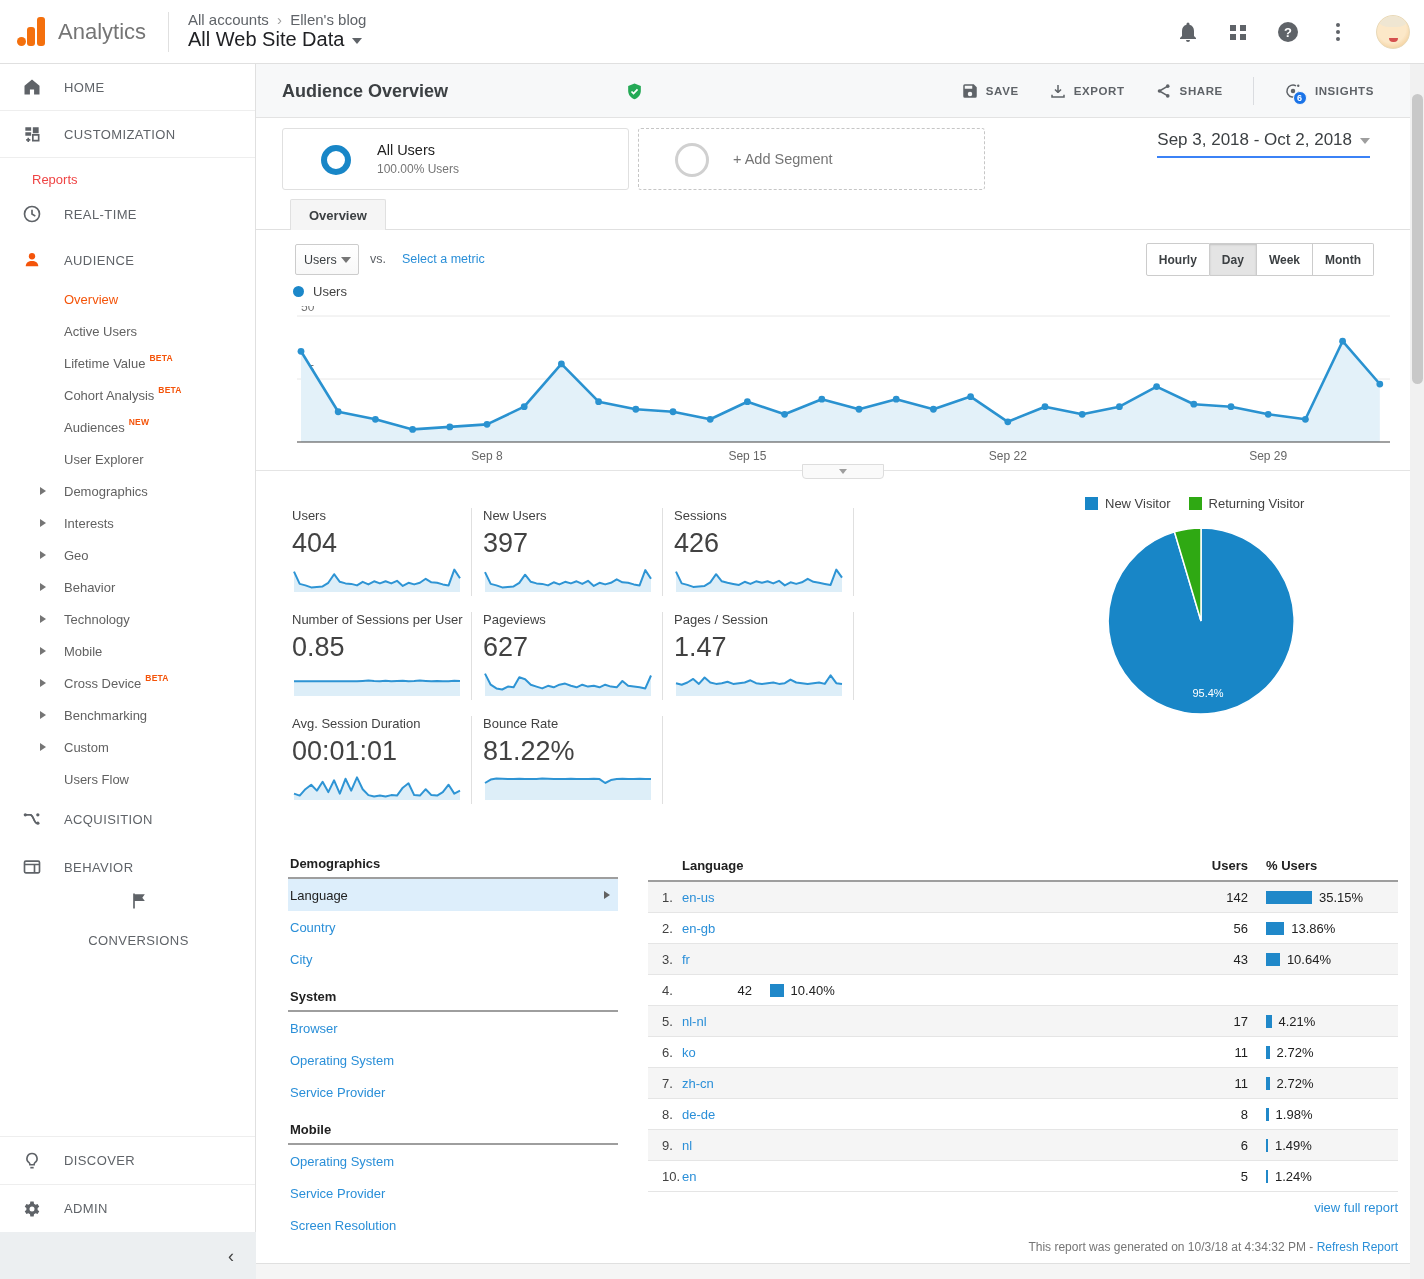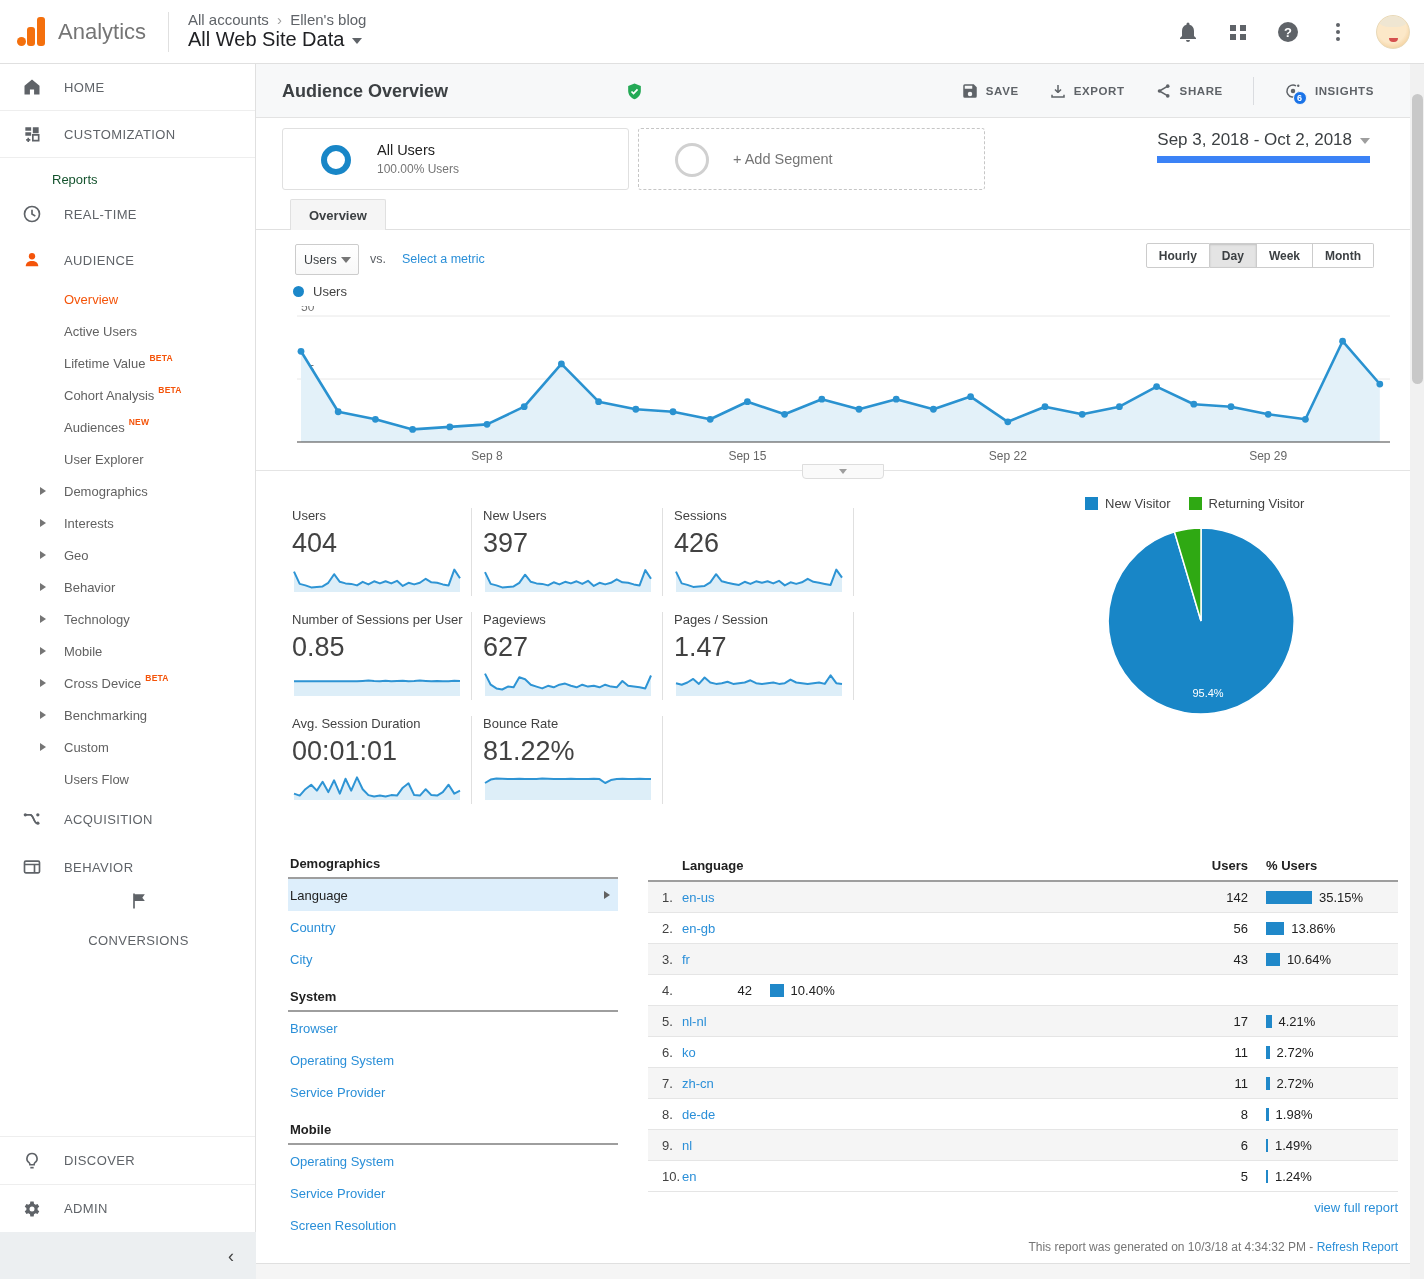--- a/index.html
+++ b/index.html
@@ -25,21 +25,21 @@
   .avatar .mouth { position:absolute; left:12px; top:22px; width:9px; height:4px; background:#d5504e; border-radius:0 0 6px 6px; }
 
   
   #sidebar { position:absolute; left:0; top:64px; width:256px; height:1168px; background:#fff; border-right:1px solid #e0e0e0; z-index:20; display:flex; flex-direction:column; }
   .search-row { height:48px; display:flex; align-items:center; padding-left:20px; border-bottom:1px solid #e0e0e0; gap:16px; flex:none; }
   .search-row input { border:none; outline:none; font-size:13.5px; color:#424242; width:170px; font-family:"Liberation Sans", sans-serif; }
   .search-row input::placeholder { color:#9e9e9e; }
   .nav-item { height:46px; display:flex; align-items:center; padding-left:22px; gap:22px; font-size:13px; letter-spacing:.4px; color:#5f6368; cursor:pointer; flex:none; }
   .nav-item .nicon { width:20px; height:20px; flex:none; }
   .nav-sep { height:1px; background:#eee; flex:none; }
-  .reports-label { padding:14px 0 4px 32px; font-size:13px; color:#14532d; flex:none;margin-left:20px; }
+  .reports-label { padding:14px 0 4px 32px; font-size:13px; color:#ef4444; flex:none; }
   .sub-item { height:32px; display:flex; align-items:center; padding-left:64px; font-size:13px; color:#616161; cursor:pointer; flex:none; position:relative; }
   .sub-item .exp { position:absolute; left:40px; width:0; height:0; border-top:4px solid transparent; border-bottom:4px solid transparent; border-left:6px solid #757575; }
   .sub-item.active { color:#f4540a; }
   .badge-sup { font-size:8.5px; color:#f4540a; font-weight:bold; margin-left:4px; position:relative; top:-5px; letter-spacing:.2px; }
   .side-footer { margin-top:auto; flex:none; }
   .side-footer .nav-item { border-top:1px solid #eee; height:48px; }
   #collapse-strip { position:absolute; left:0; top:1232px; width:256px; height:47px; background:#eceff1; z-index:21; }
   #collapse-strip .chev { position:absolute; right:22px; top:14px; font-size:18px; color:#424242; cursor:pointer; }
 
   
@@ -59,33 +59,33 @@
   #scrolltrack { position:absolute; right:0; top:64px; width:14px; height:1215px; background:#f1f1f1; z-index:40; }
   #scrollthumb { position:absolute; right:1px; top:30px; width:11px; height:290px; background:#c8c8c8; border-radius:6px; }
 
   .seg-card { position:absolute; top:10px; height:62px; width:347px; background:#fff; border:1px solid #e0e0e0; border-radius:3px; cursor:pointer; }
   .seg-card.dashed { border:1px dashed #c6c6c6; }
   .seg-donut { position:absolute; left:38px; top:16px; width:30px; height:30px; border-radius:50%; border:6px solid #1886c7; }
   .seg-donut.gray { border:3px solid #d0d0d0; width:34px; height:34px; left:36px; top:14px; }
   .seg-title { position:absolute; left:94px; top:13px; font-size:14.5px; color:#212121; }
   .seg-sub { position:absolute; left:94px; top:33px; font-size:12px; color:#757575; }
   .addseg-label { position:absolute; left:94px; top:22px; font-size:14.5px; color:#757575; }
-  .date-ctl { position:absolute; right:40px; top:12px; font-size:17px; color:#3c4043; cursor:pointer; padding-bottom:6px; border-bottom:7px solid #3b82f6; }
+  .date-ctl { position:absolute; right:40px; top:12px; font-size:17px; color:#3c4043; cursor:pointer; padding-bottom:6px; border-bottom:2px solid #3b82f6; }
   .date-ctl .caret-down { border-top-color:#9e9e9e; }
 
   .tab { position:absolute; left:34px; top:81px; height:31px; padding:0 18px; background:#f5f5f5; border:1px solid #e0e0e0; border-bottom:none; border-radius:2px 2px 0 0; font-size:13px; font-weight:bold; color:#3c4043; display:flex; align-items:center; cursor:pointer; z-index:2; }
   .tab-line { position:absolute; left:0; top:111px; width:1154px; height:1px; background:#e0e0e0; }
 
   .metric-select { position:absolute; left:39px; top:126px; width:64px; height:31px; border:1px solid #ccc; border-radius:2px; background:linear-gradient(#fff,#f8f8f8); font-size:12.5px; color:#3c4043; display:flex; align-items:center; justify-content:space-between; padding:0 8px; cursor:pointer; }
   .metric-select .caret-down { border-top-color:#757575; margin-left:4px; }
   .vs-label { position:absolute; left:114px; top:134px; font-size:12.5px; color:#5f6368; }
   .link { color:#2a8fd8; cursor:pointer; text-decoration:none; }
   .select-metric { position:absolute; left:146px; top:134px; font-size:12.5px; }
   .gran-group { position:absolute; right:36px; top:125px; display:flex; }
-  .gran-btn { height:25px; padding:0 12px; border:1px solid #ccc; border-left:none; background:#fff; font-size:12px; font-weight:bold; color:#3c4043; display:flex; align-items:center; cursor:pointer; }
+  .gran-btn { height:33px; padding:0 12px; border:1px solid #ccc; border-left:none; background:#fff; font-size:12px; font-weight:bold; color:#3c4043; display:flex; align-items:center; cursor:pointer; }
   .gran-btn:first-child { border-left:1px solid #ccc; border-radius:2px 0 0 2px; }
   .gran-btn:last-child { border-radius:0 2px 2px 0; }
   .gran-btn.sel { background:#e4e4e4; box-shadow:inset 0 1px 2px rgba(0,0,0,.15); }
 
   .legend-users { position:absolute; left:37px; top:166px; display:flex; align-items:center; gap:9px; font-size:13px; color:#424242; }
   .legend-dot { width:11px; height:11px; border-radius:50%; background:#1b87c9; }
   #main-chart { position:absolute; left:41px; top:188px; }
 
   .chart-collapse { position:absolute; left:0; top:352px; width:1154px; height:1px; background:#e4e4e4; }
   .collapse-btn { position:absolute; left:546px; top:346px; width:82px; height:15px; background:#fafafa; border:1px solid #ddd; border-radius:0 0 4px 4px; display:flex; align-items:center; justify-content:center; cursor:pointer; }

